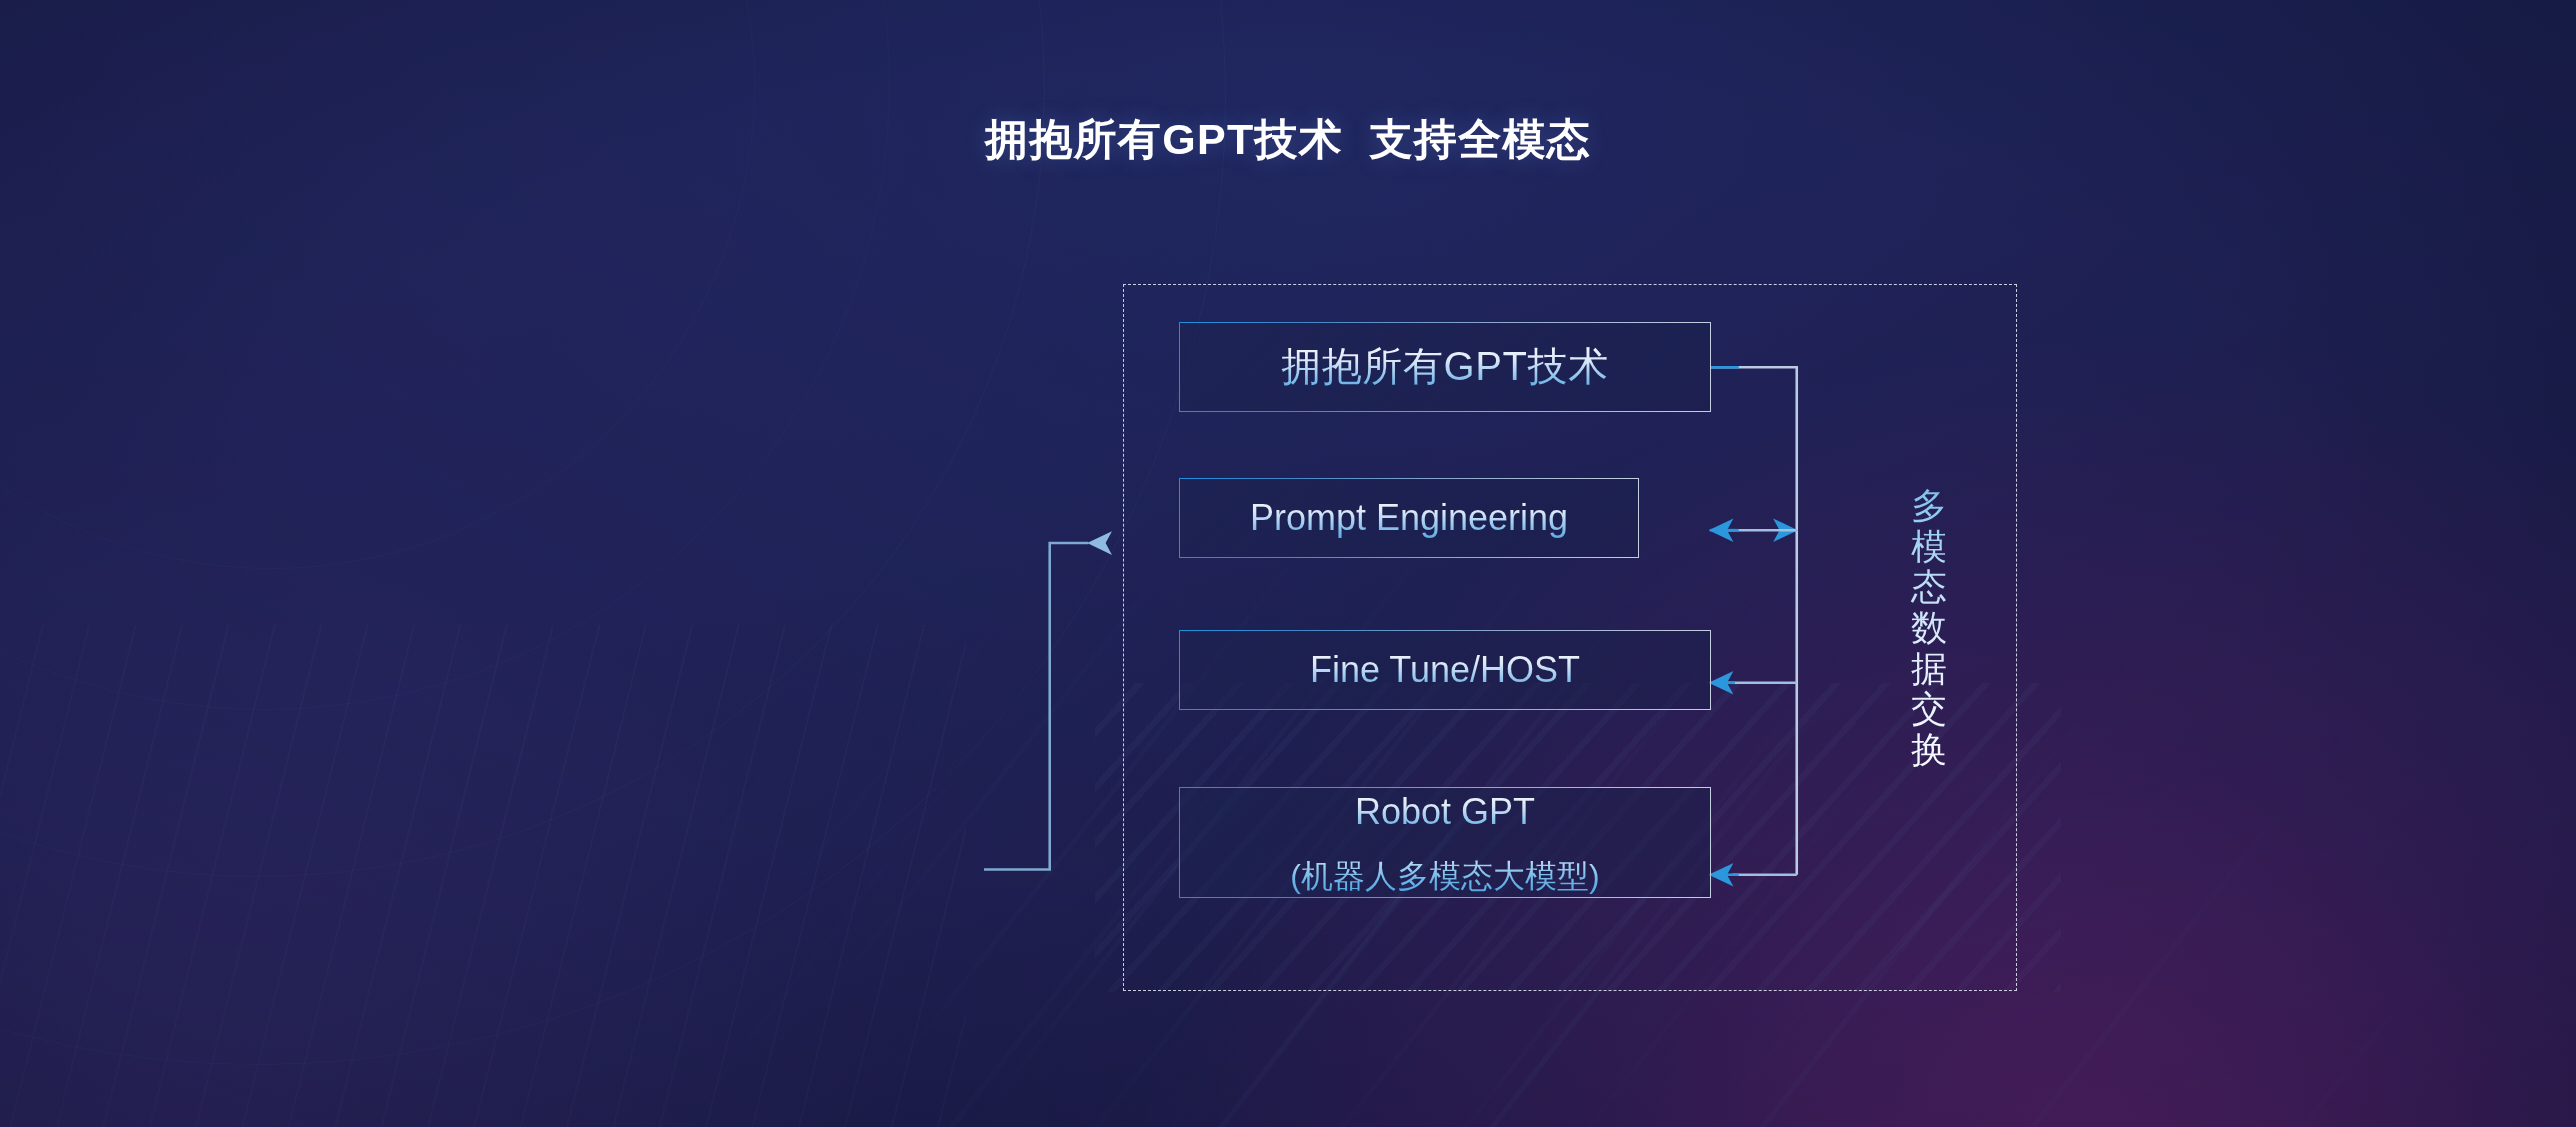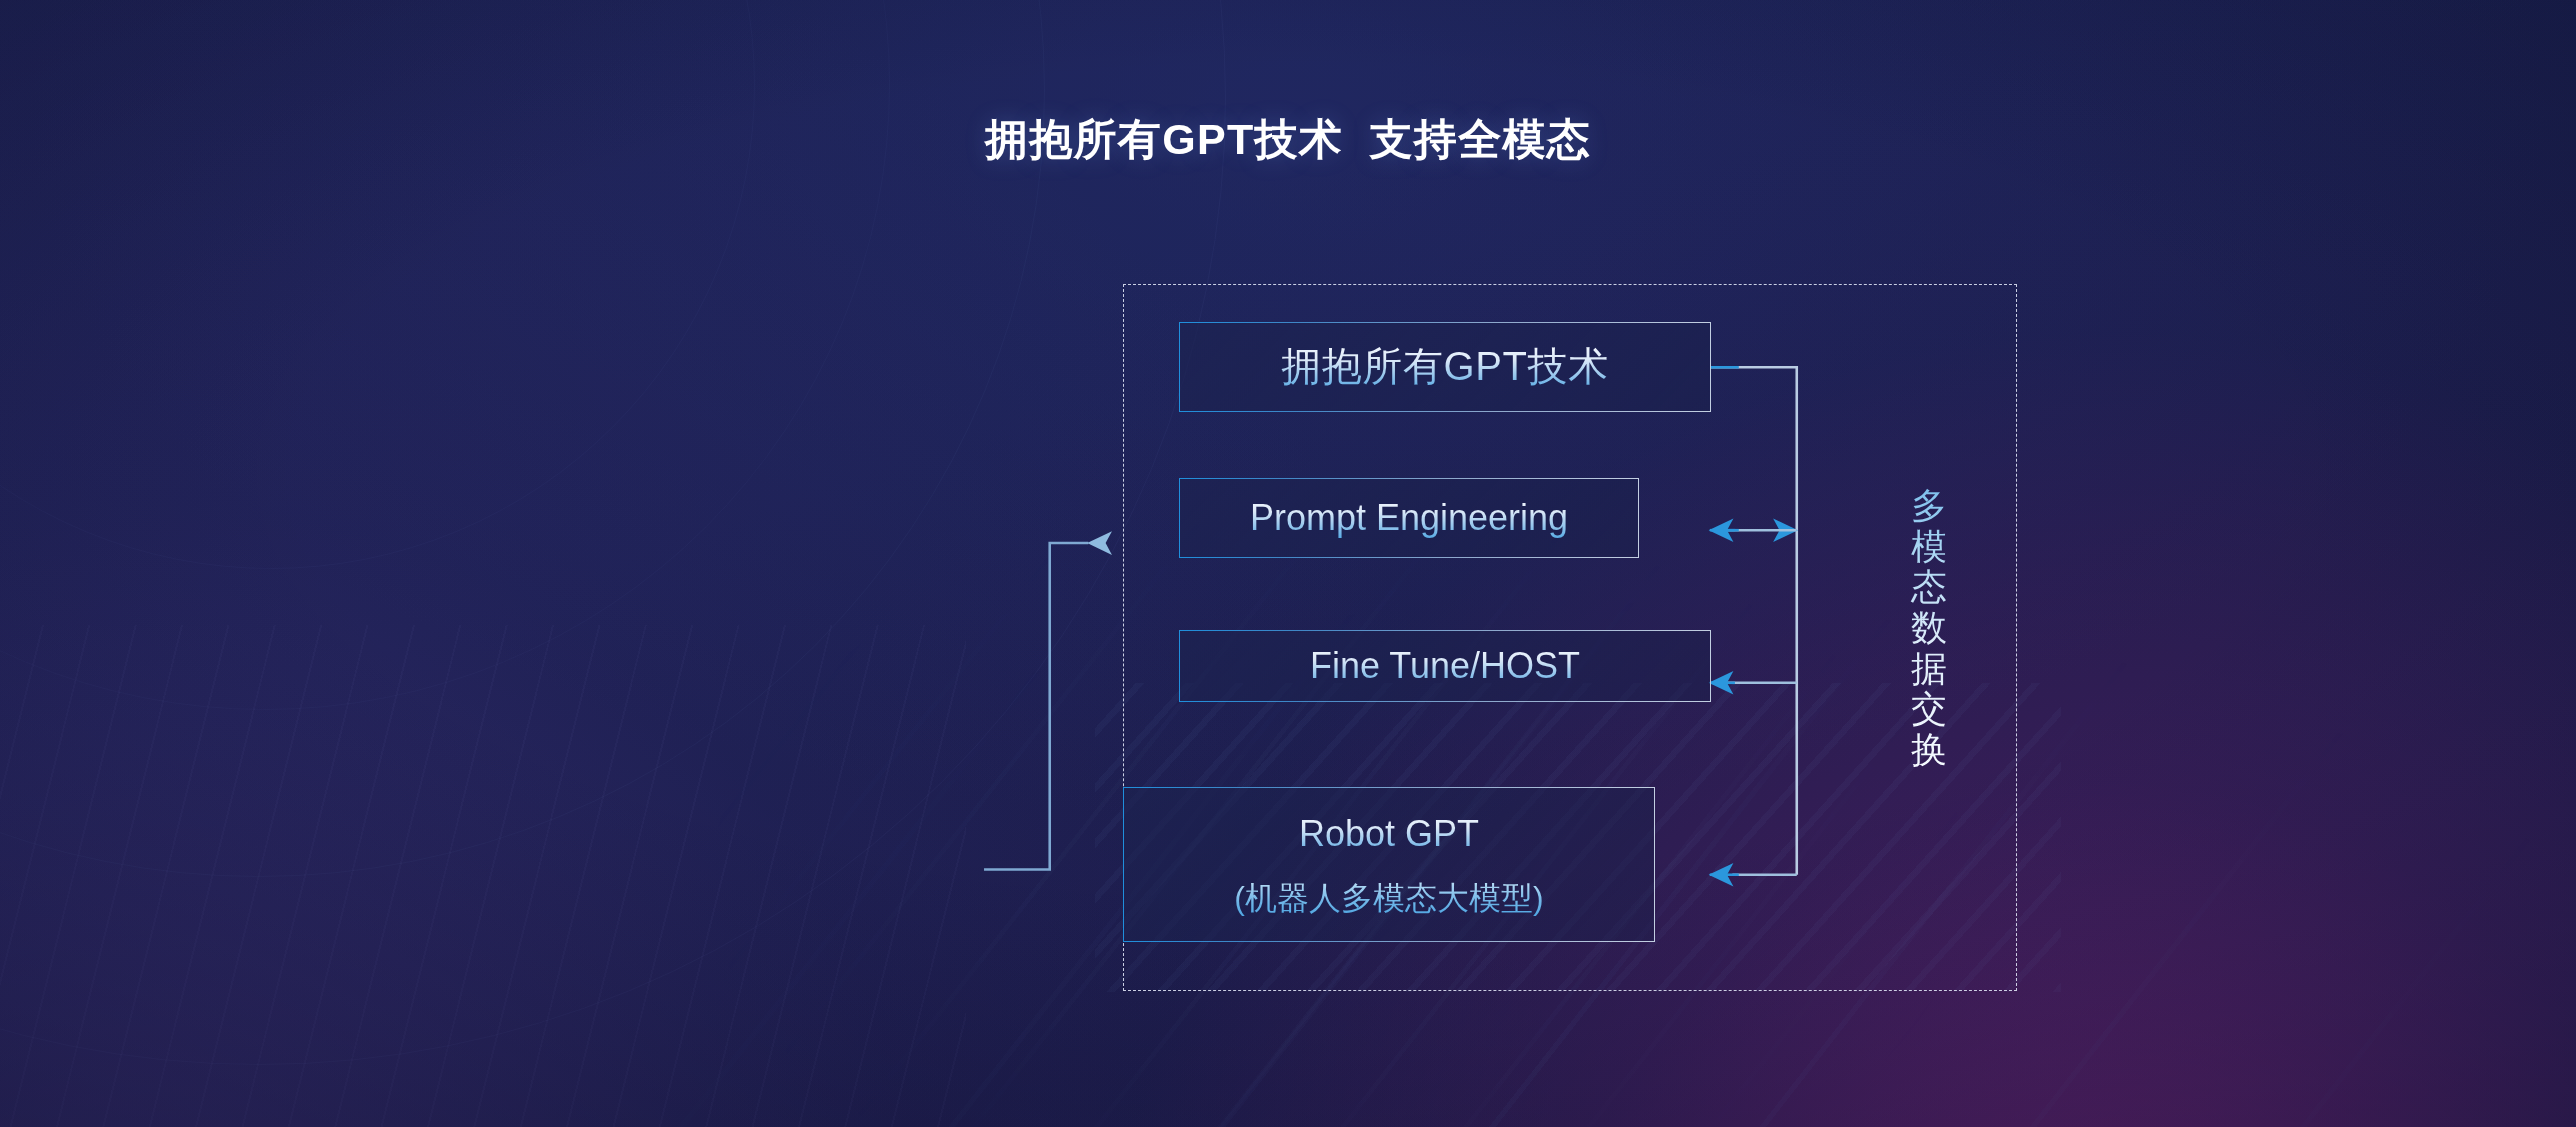--- a/index.html
+++ b/index.html
@@ -152,24 +152,24 @@
     -webkit-text-fill-color: transparent;
     display: block;
   }
 
   #node-agi   { left: 1179px; top: 322px;  width: 532px; height: 90px; }
   #node-agi .l1 { font-size: 40px; font-weight: 400; letter-spacing: 0.6px; }
 
   #node-prompt{ left: 1179px; top: 478px;  width: 460px; height: 80px; }
   #node-prompt .l1 { font-size: 36px; font-weight: 400; }
 
-  #node-fine  { left: 1179px; top: 630px;  width: 532px; height: 72px; }
+  #node-fine  { left: 1179px; top: 630px;  width: 532px; height: 80px; }
   #node-fine .l1 { font-size: 36px; font-weight: 400; }
 
-  #node-robot { left: 1123px; top: 787px; width: 532px; height: 155px; }
+  #node-robot { left: 1179px; top: 787px; width: 532px; height: 111px; }
   #node-robot .l1 { font-size: 36px; font-weight: 400; }
   #node-robot .l2 { font-size: 32px; font-weight: 400; margin-top: 26px;
     background: linear-gradient(180deg, #bfe0f6 0%, #6fb6e8 60%, #4fa6e2 100%);
     -webkit-background-clip: text; background-clip: text; }
 
   #node-third { left: 559px;  top: 787px; width: 425px; height: 155px; }
   #node-third .l1 { font-size: 36px; font-weight: 400;
     background: linear-gradient(180deg, #f2f8ff 0%, #d4e7f8 60%, #a9d2f1 100%);
     -webkit-background-clip: text; background-clip: text; }
   #node-third .l2 { font-size: 36px; font-weight: 400; margin-top: 9px;

